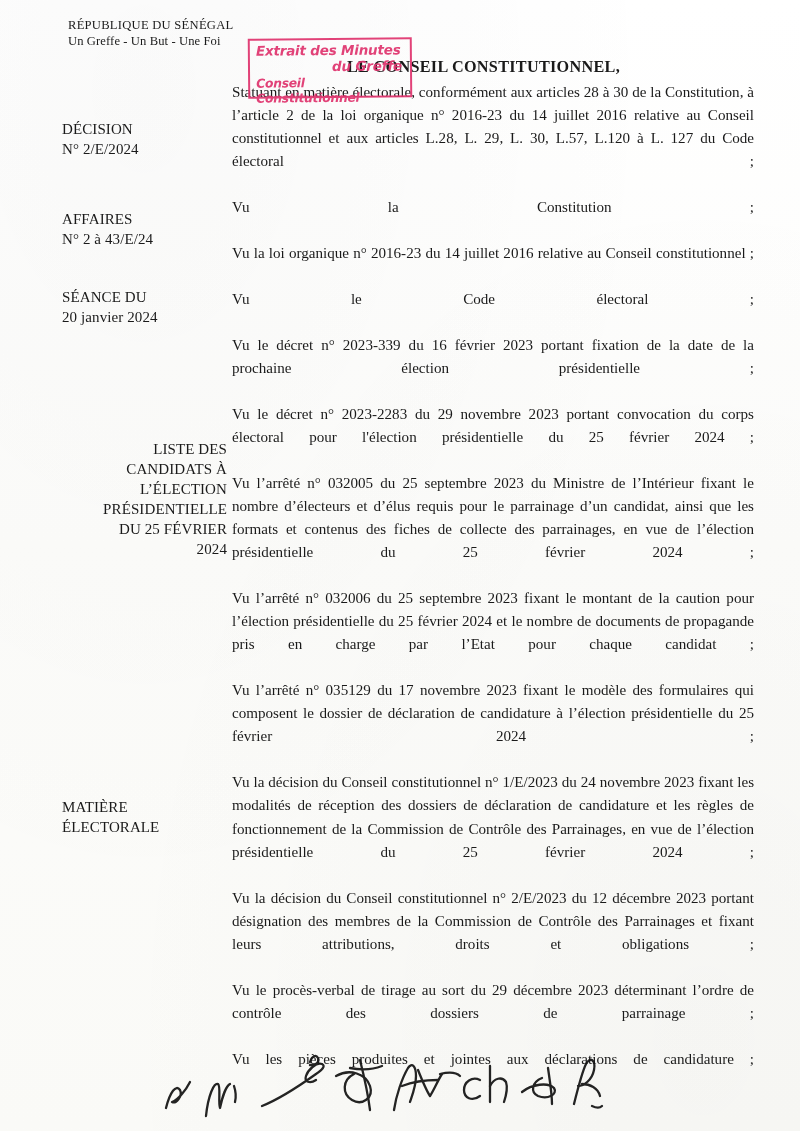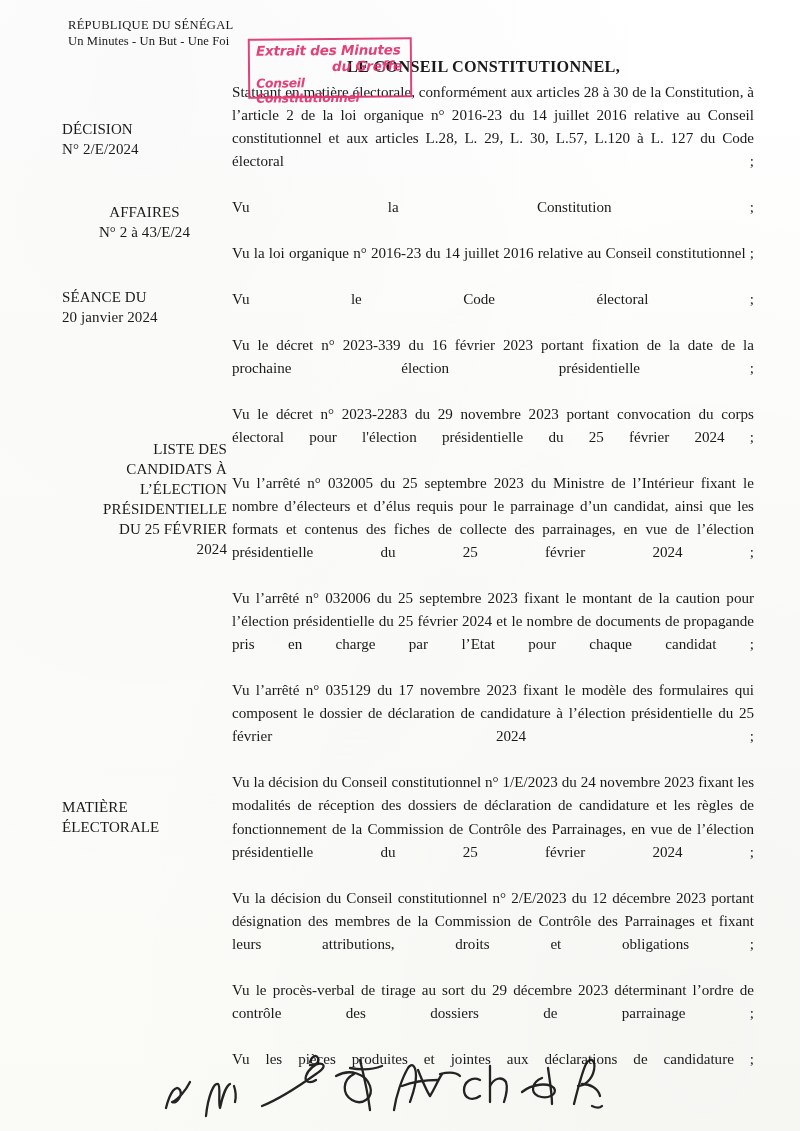--- a/index.html
+++ b/index.html
@@ -99,21 +99,21 @@
     position: absolute;
     left: 62px;
     width: 165px;
     font-size: 15px;
     line-height: 1.33;
     letter-spacing: 0.1px;
   }
   .side-item .sl { display: block; white-space: pre-line; }
 
   #side-decision { top: 120px; }
-  #side-affaires { top: 203px; text-align: center; }
+  #side-affaires { top: 210px; }
   #side-seance   { top: 288px; }
   #side-liste    { top: 440px; text-align: right; }
   #side-matiere  { top: 798px; }
 
   
   .body-col {
     position: absolute;
     left: 232px;
     top: 58px;
     width: 522px;
@@ -156,21 +156,21 @@
   .faded { opacity: 0.93; }
 </style>
 </head>
 <body>
 
 <div class="page">
   <div class="layer">
 
     <div class="masthead">
       <div class="line1">RÉPUBLIQUE DU SÉNÉGAL</div>
-      <div class="line2">Un Minutes - Un But - Une Foi</div>
+      <div class="line2">Un Greffe - Un But - Une Foi</div>
     </div>
 
     <div class="stamp">
       <div class="s-l1">Extrait des Minutes</div>
       <div class="s-l2">du Greffe</div>
       <div class="s-l3">Conseil Constitutionnel</div>
     </div>
 
     <div class="sidebar">
       <div class="side-item" id="side-decision">

